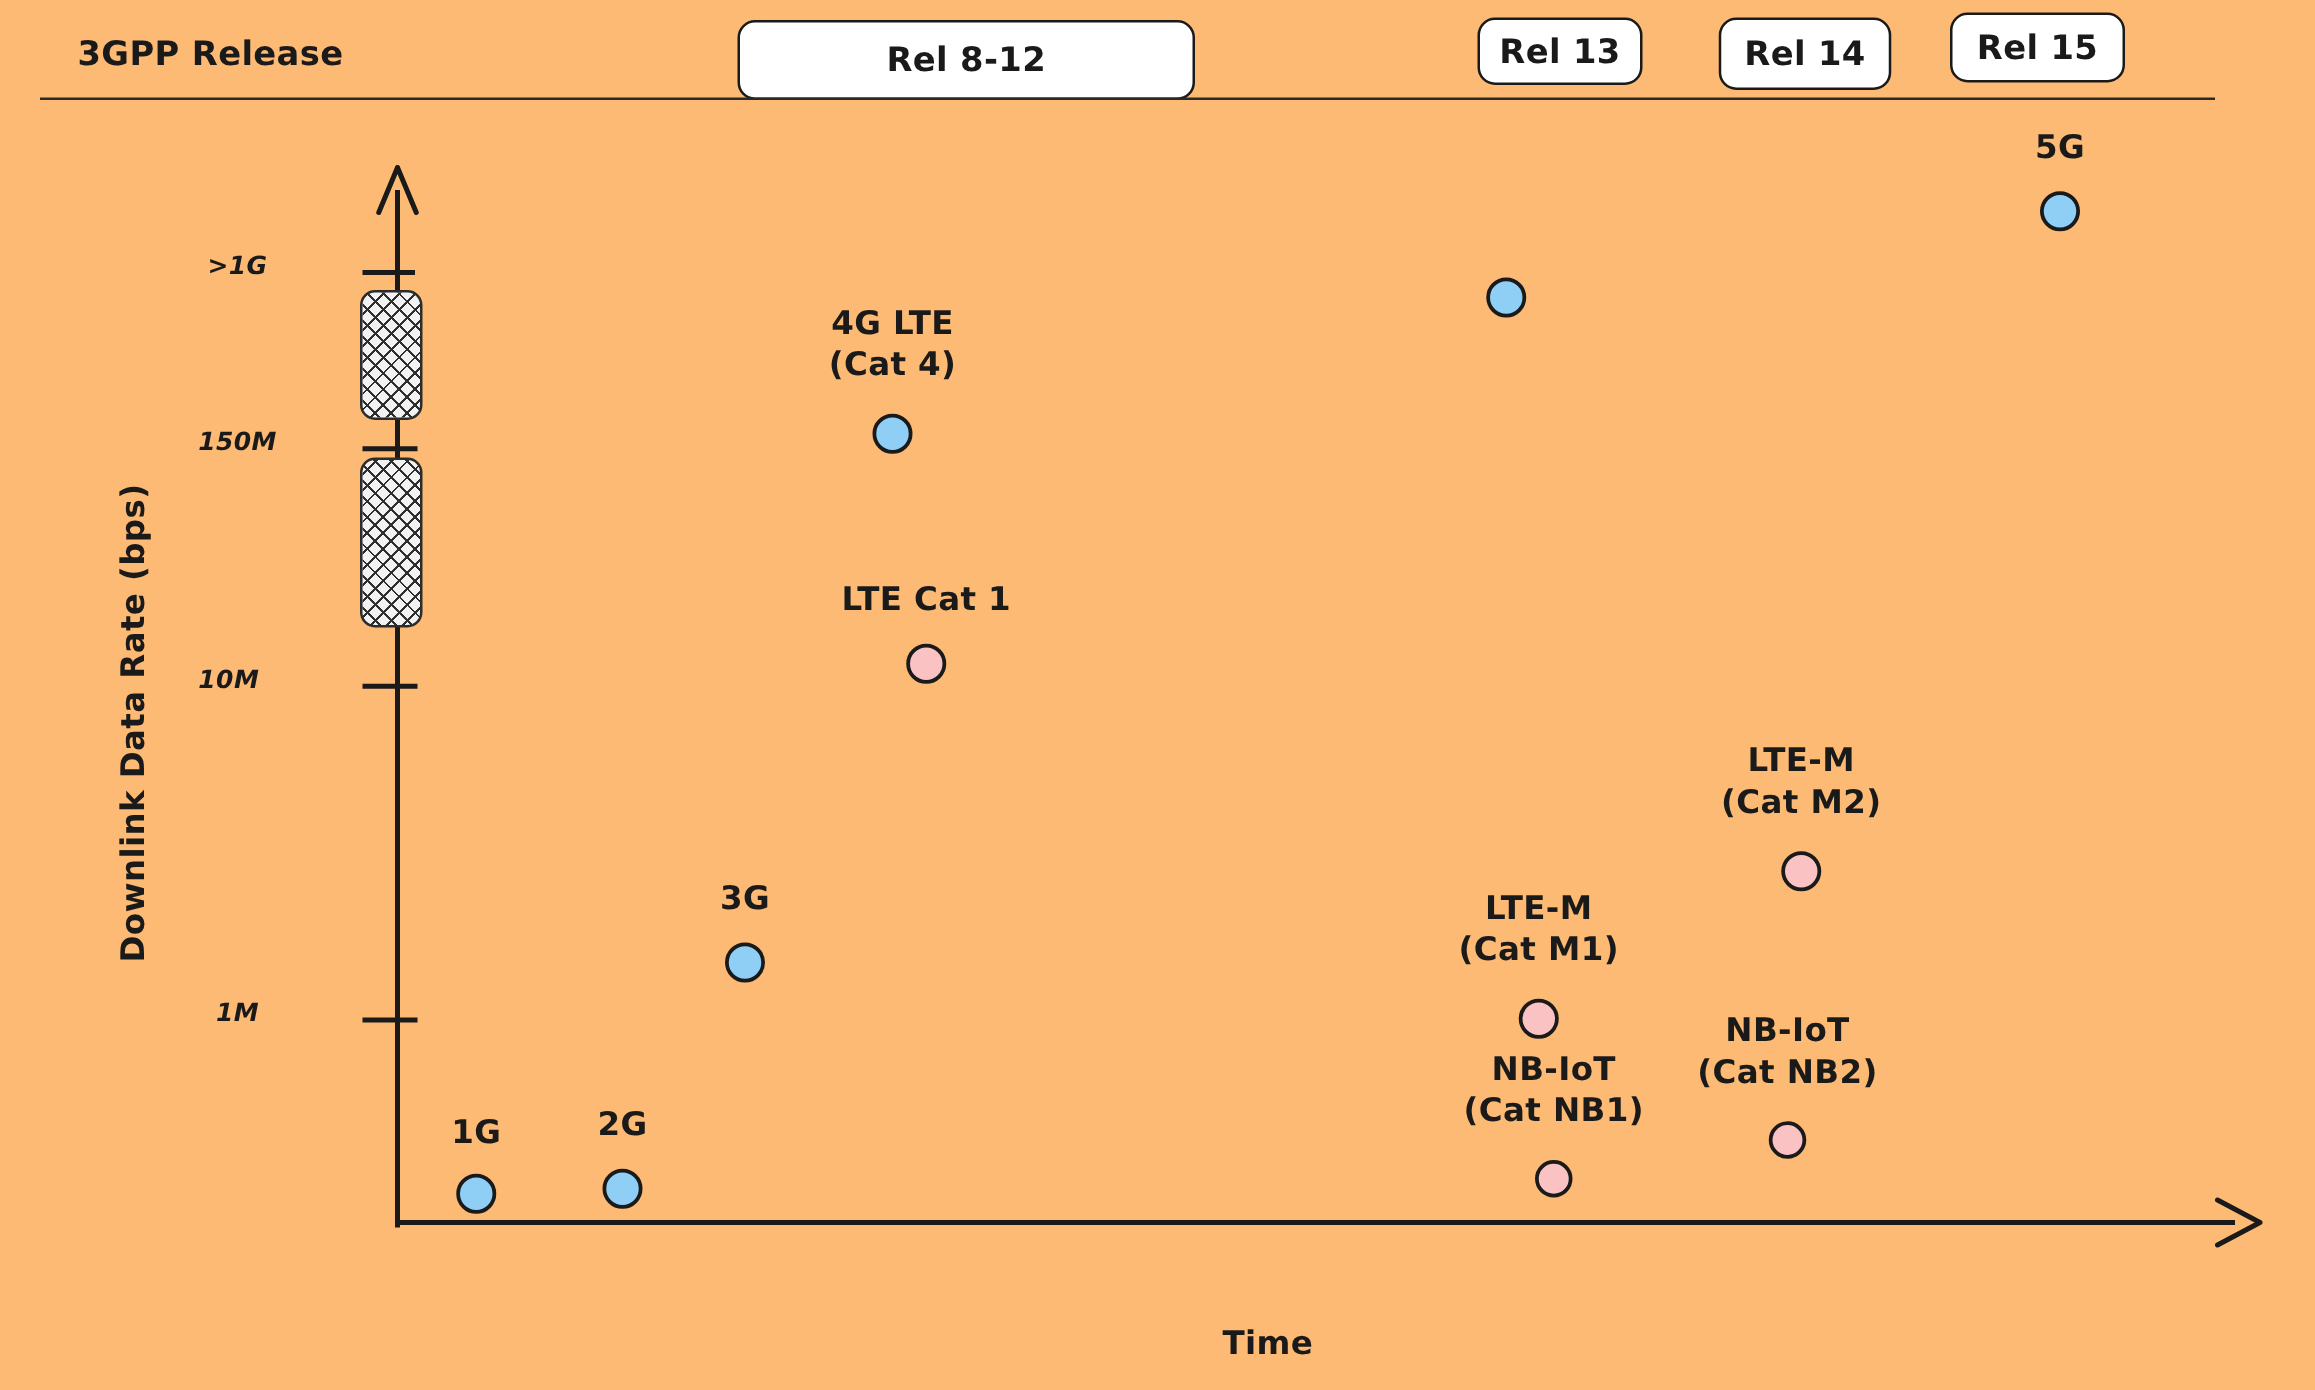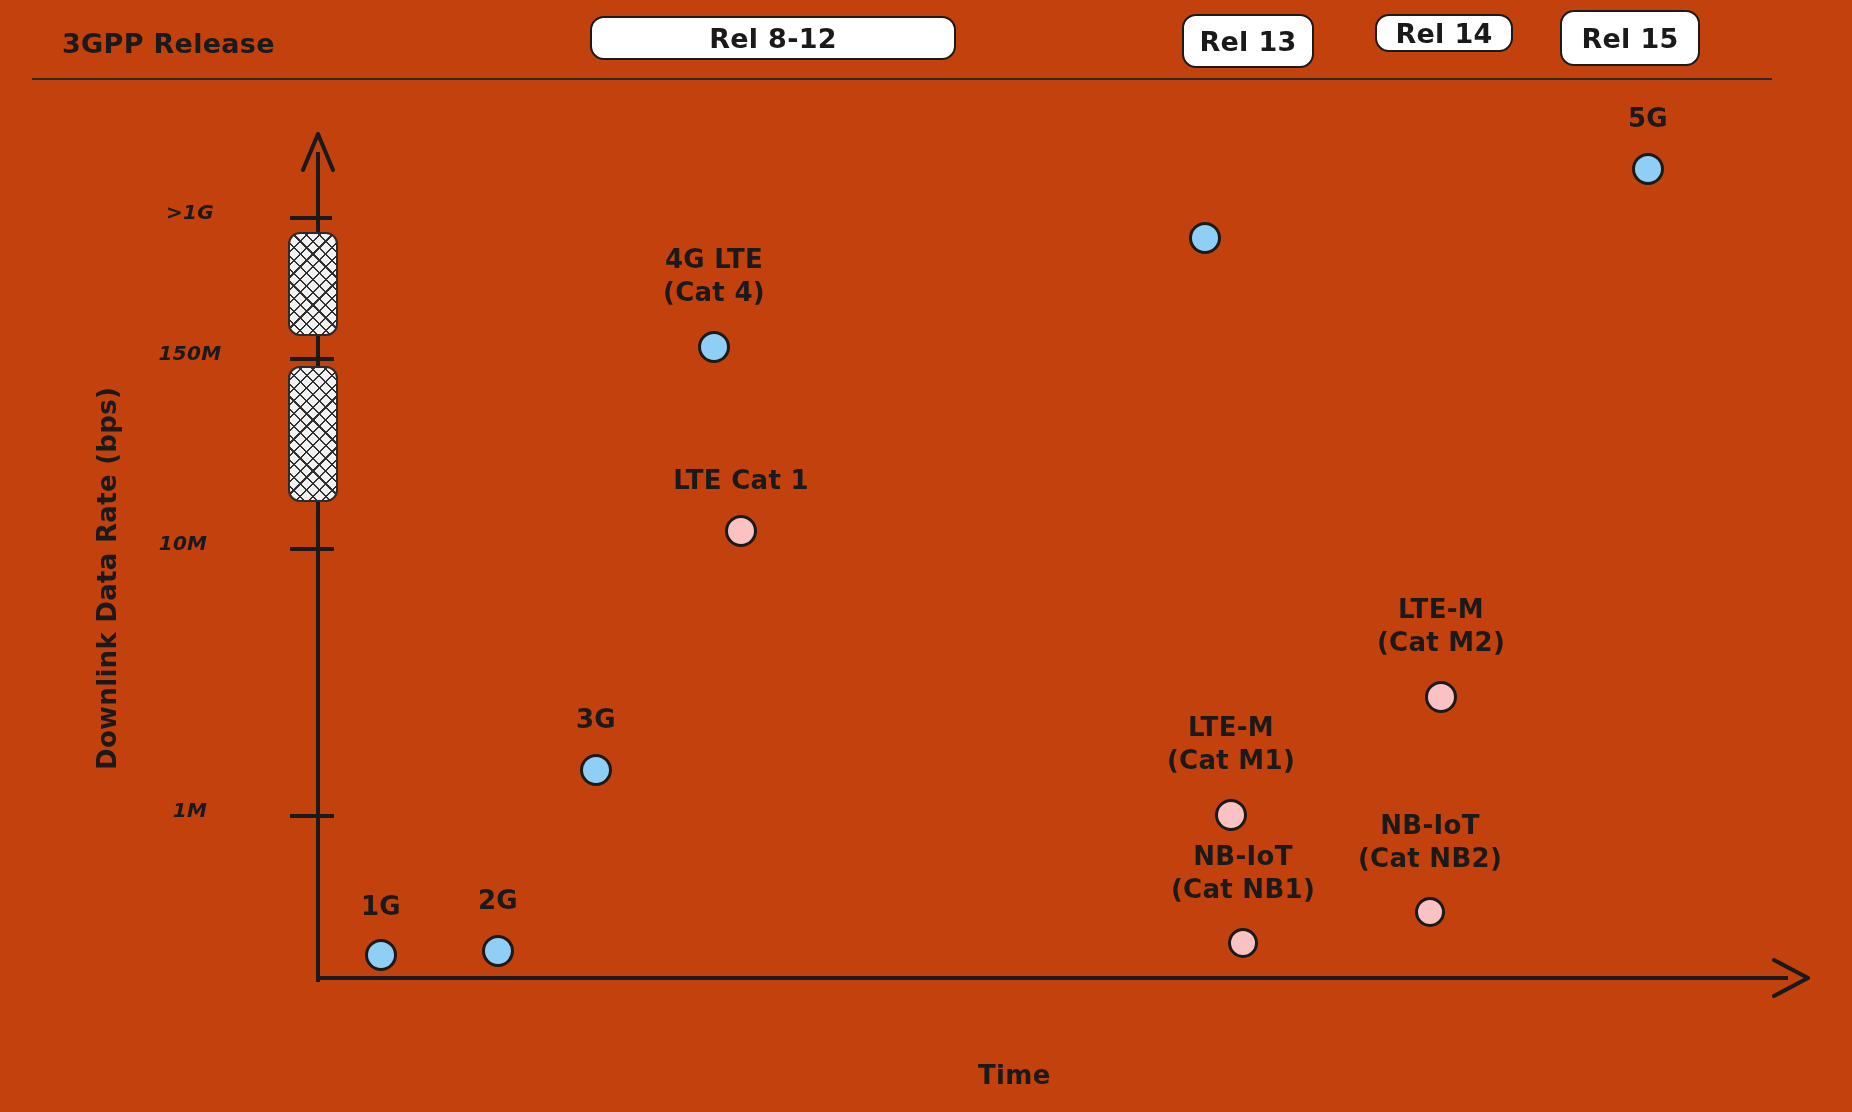--- a/index.html
+++ b/index.html
@@ -7,21 +7,21 @@
     padding: 0;
     background: #ffffff;
   }
   body {
     font-family: "DejaVu Sans", sans-serif;
   }
   #canvas {
     position: relative;
     width: 1852px;
     height: 1112px;
-    background: #c2410c;
+    background: #fdba74;
     overflow: hidden;
   }
   .hand {
     font-family: "DejaVu Sans", sans-serif;
     color: #1a1a1a;
     font-weight: 600;
     letter-spacing: 0.3px;
   }
   
   #release-title {
@@ -111,27 +111,27 @@
     transform: translateX(-50%);
   }
 </style>
 </head>
 <body>
 
 <div id="canvas">
 
   <div id="release-title" class="hand">3GPP Release</div>
 
-  <div class="rel-badge" style="left:590px; top:16px; width:366px; height:44px;">
+  <div class="rel-badge" style="left:590px; top:16px; width:366px; height:64px;">
     <span>Rel 8-12</span>
   </div>
   <div class="rel-badge" style="left:1182px; top:14px; width:132px; height:54px;">
     <span>Rel 13</span>
   </div>
-  <div class="rel-badge" style="left:1375px; top:14px; width:138px; height:38px;">
+  <div class="rel-badge" style="left:1375px; top:14px; width:138px; height:58px;">
     <span>Rel 14</span>
   </div>
   <div class="rel-badge" style="left:1560px; top:10px; width:140px; height:56px;">
     <span>Rel 15</span>
   </div>
 
   <div id="divider"></div>
 
   <div class="axis-line" style="left:316px; top:152px; width:4px; height:830px;"></div>
   <svg style="position:absolute; left:296px; top:132px; width:46px; height:44px;" viewBox="0 0 46 44">

